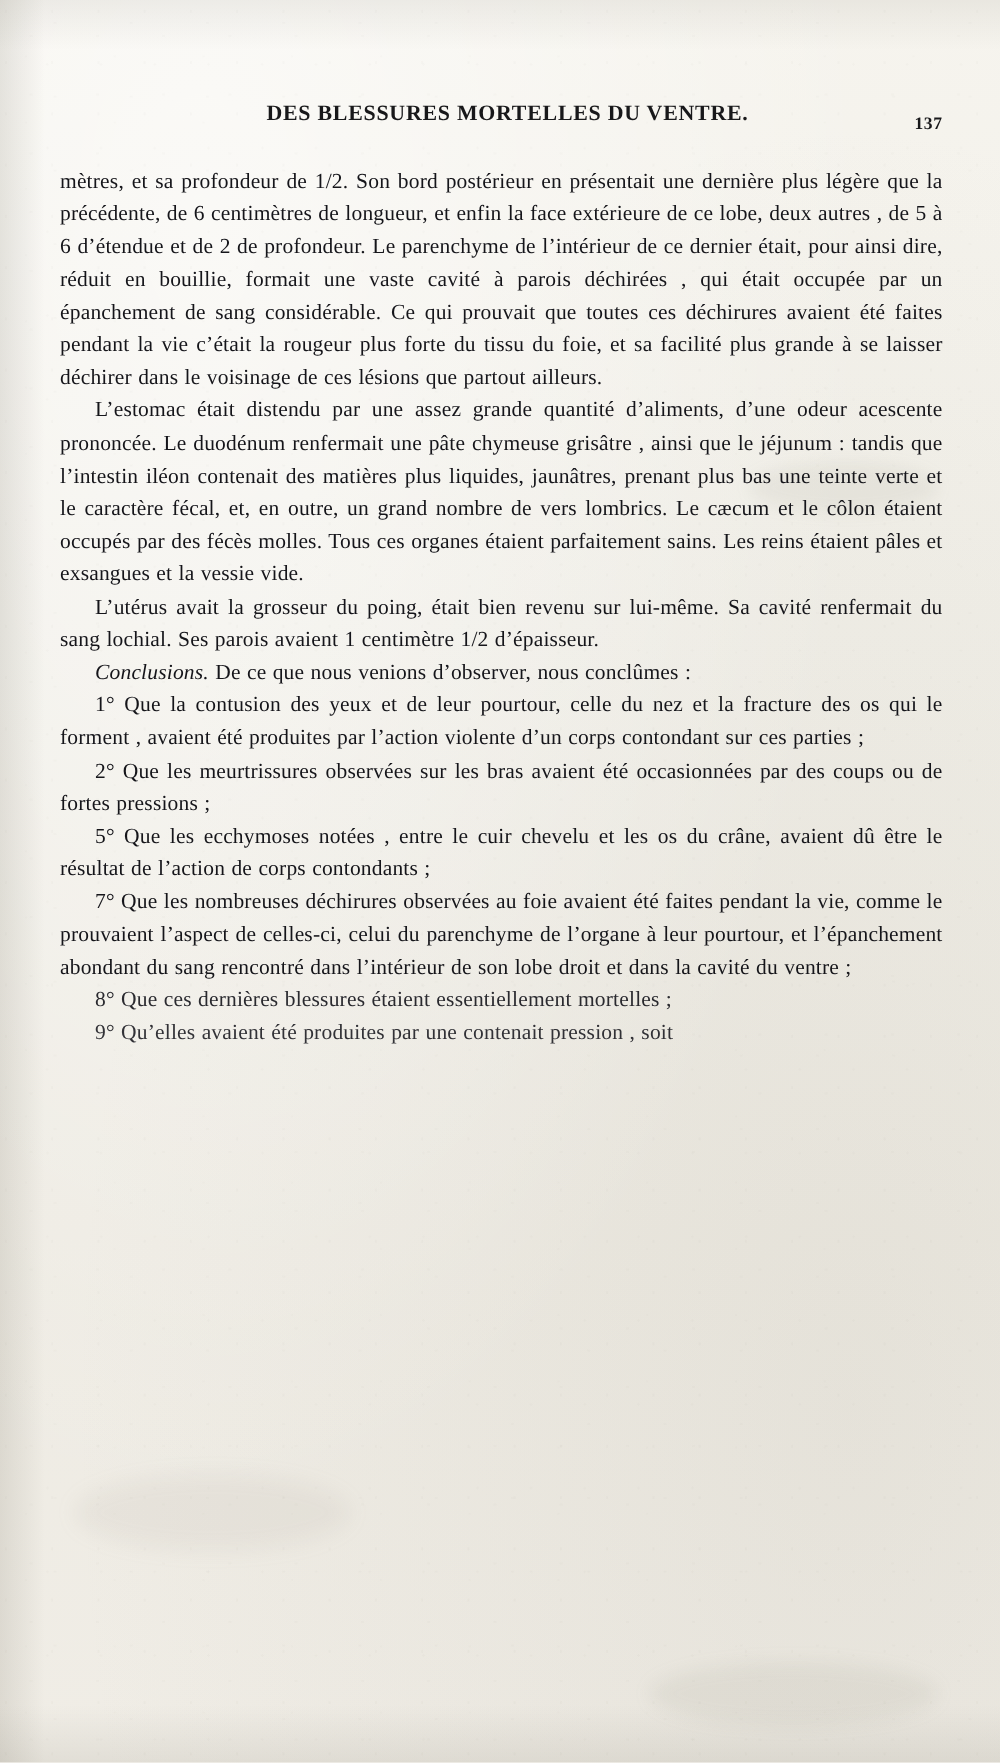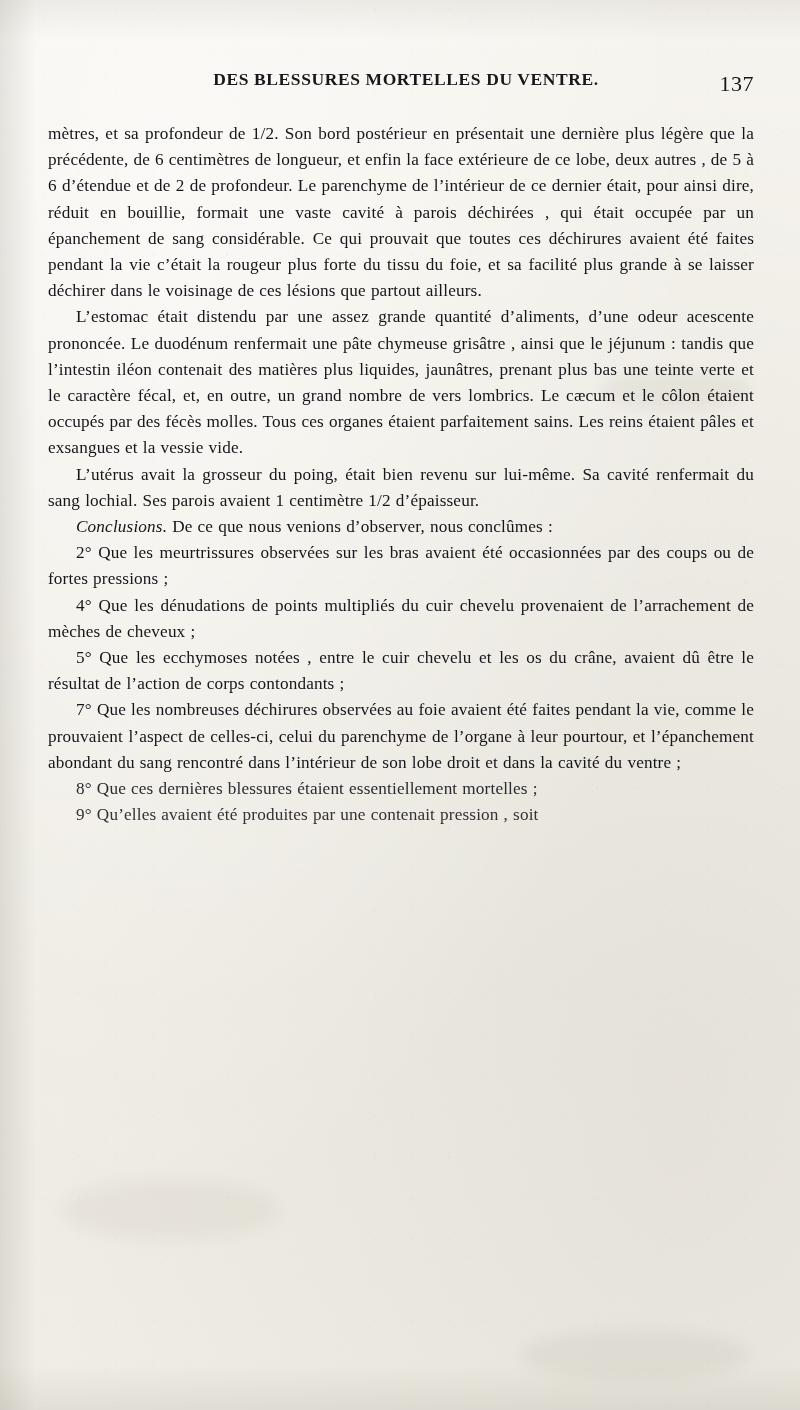--- a/index.html
+++ b/index.html
@@ -32,21 +32,21 @@
       radial-gradient(circle at 13% 22%, rgba(90,85,70,.10) 0 1px, transparent 1px),
       radial-gradient(circle at 47% 61%, rgba(90,85,70,.09) 0 1px, transparent 1px),
       radial-gradient(circle at 72% 31%, rgba(90,85,70,.08) 0 1px, transparent 1px),
       radial-gradient(circle at 88% 77%, rgba(90,85,70,.09) 0 1px, transparent 1px),
       radial-gradient(circle at 29% 85%, rgba(90,85,70,.07) 0 1px, transparent 1px);
     background-size: 37px 41px, 53px 47px, 61px 59px, 43px 67px, 71px 53px;
   }
   .content {
     position: absolute;
     left: 48px;
-    top: 69px;
+    top: 80px;
     width: 706px;
   }
   .header {
     display: flex;
     align-items: baseline;
     justify-content: center;
     position: relative;
     margin-bottom: 26px;
     height: 26px;
   }
@@ -57,22 +57,22 @@
     font-weight: 700;
     color: #18181a;
     text-align: center;
     white-space: nowrap;
     padding-left: 10px;
   }
   .folio {
     position: absolute;
     right: 0;
     bottom: -2px;
-    font-size: 22px;
-    font-weight: 400;
+    font-size: 14px;
+    font-weight: 700;
     letter-spacing: .5px;
     color: #18181a;
   }
   .body-text {
     font-size: 17.2px;
     line-height: 26.2px;
     text-align: justify;
     color: #15151a;
     letter-spacing: .15px;
     word-spacing: .6px;
@@ -128,25 +128,25 @@
     <div class="body-text">
 
       <p>mètres, et sa profondeur de 1/2. Son bord postérieur en présentait une dernière plus légère que la précédente, de 6 centimètres de longueur, et enfin la face extérieure de ce lobe, deux autres , de 5 à 6 d’étendue et de 2 de profondeur. Le parenchyme de l’intérieur de ce dernier était, pour ainsi dire, réduit en bouillie, formait une vaste cavité à parois déchirées , qui était occupée par un épanchement de sang considérable. Ce qui prouvait que toutes ces déchirures avaient été faites pendant la vie c’était la rougeur plus forte du tissu du foie, et sa facilité plus grande à se laisser déchirer dans le voisinage de ces lésions que partout ailleurs.</p>
 
       <p class="indent">L’estomac était distendu par une assez grande quantité d’aliments, d’une odeur acescente prononcée. Le duodénum renfermait une pâte chymeuse grisâtre , ainsi que le jéjunum : tandis que l’intestin iléon contenait des matières plus liquides, jaunâtres, prenant plus bas une teinte verte et le caractère fécal, et, en outre, un grand nombre de vers lombrics. Le cæcum et le côlon étaient occupés par des fécès molles. Tous ces organes étaient parfaitement sains. Les reins étaient pâles et exsangues et la vessie vide.</p>
 
       <p class="indent">L’utérus avait la grosseur du poing, était bien revenu sur lui-même. Sa cavité renfermait du sang lochial. Ses parois avaient 1 centimètre 1/2 d’épaisseur.</p>
 
       <p class="indent"><span class="it">Conclusions.</span><span> De ce que nous venions d’observer, nous conclûmes :</span></p>
 
+      <p class="hang"><span>1°</span> <span>Que la contusion des yeux et de leur pourtour, celle du nez et la fracture des os qui le forment , avaient été produites par l’action violente d’un corps contondant sur ces parties ;</span></p>
 
       <p class="hang"><span>2°</span> <span>Que les meurtrissures observées sur les bras avaient été occasionnées par des coups ou de fortes pressions ;</span></p>
 
 
-      <p class="hang"><span>4°</span> <span>Que les dénudations de points multipliés du cuir chevelu provenaient de l’arrachement de mèches de cheveux ;</span></p>
 
       <p class="hang"><span>5°</span> <span>Que les ecchymoses notées , entre le cuir chevelu et les os du crâne, avaient dû être le résultat de l’action de corps contondants ;</span></p>
 
 
       <p class="hang"><span>7°</span> <span>Que les nombreuses déchirures observées au foie avaient été faites pendant la vie, comme le prouvaient l’aspect de celles-ci, celui du parenchyme de l’organe à leur pourtour, et l’épanchement abondant du sang rencontré dans l’intérieur de son lobe droit et dans la cavité du ventre ;</span></p>
 
       <p class="hang fade-2"><span>8°</span> <span>Que ces dernières blessures étaient essentiellement mortelles ;</span></p>
 
       <p class="hang fade-2 last-line"><span>9°</span> <span>Qu’elles avaient été produites par une contenait pression , soit</span></p>
 

